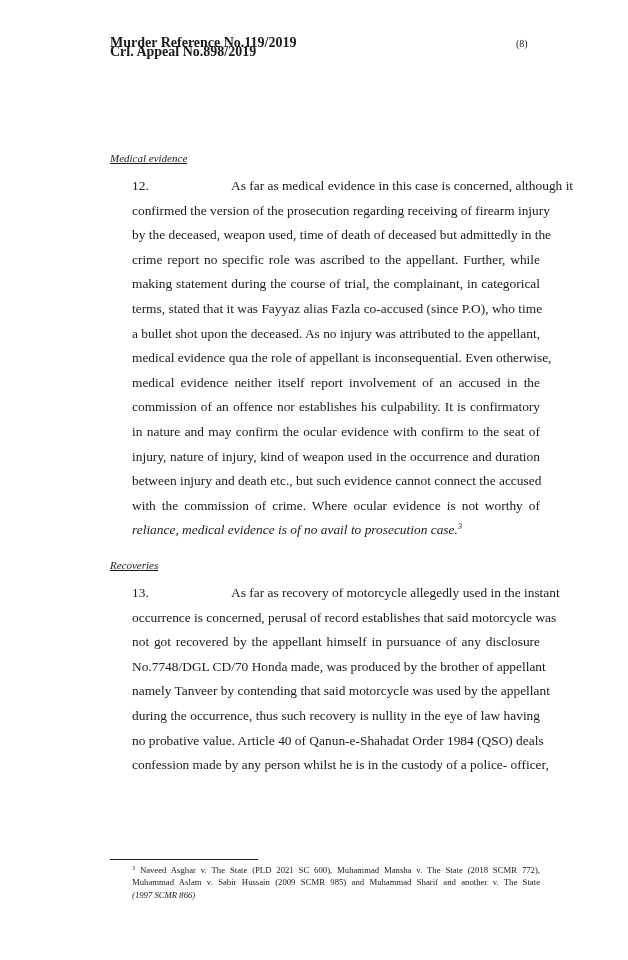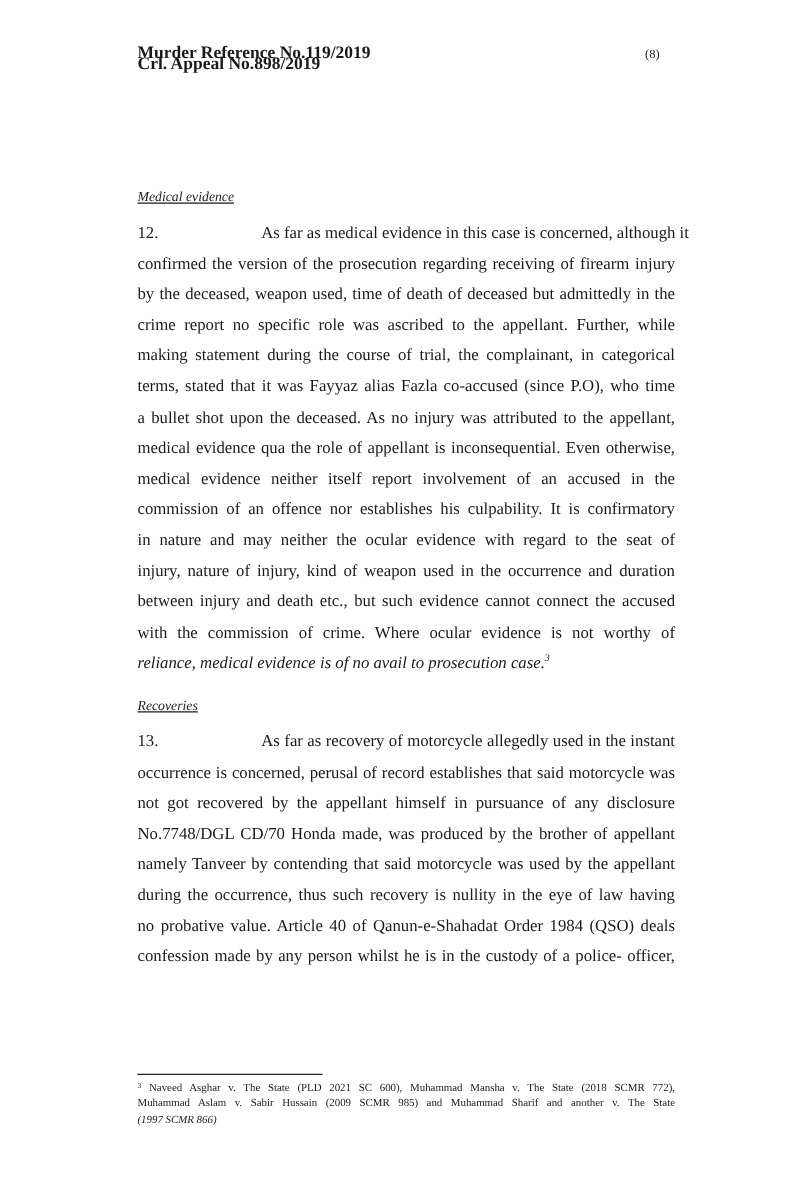--- a/index.html
+++ b/index.html
@@ -9,21 +9,21 @@
   }
   .header { position: absolute; left: 110px; top: 38px; font-size: 14px; font-weight: bold; line-height: 9px; }
   .page-num { position: absolute; left: 516px; top: 38px; font-size: 10px; }
   .body-text { position: absolute; left: 110px; width: 430px; font-size: 13.4px; line-height: 24.6px; text-align: justify; }
   .heading { position: absolute; left: 110px; font-size: 11px; font-style: italic; text-decoration: underline; line-height: 20px; }
   .para-num { display: inline-block; width: 99px; }
   sup { font-size: 8px; line-height: 0; vertical-align: 5px; }
   .rule { position: absolute; left: 110px; top: 859px; width: 148px; height: 1px; background: #222; }
   .footnote { position: absolute; left: 110px; top: 864px; width: 430px; font-size: 8.7px; line-height: 12.4px; text-align: justify; }
   .footnote sup { font-size: 6px; vertical-align: 3px; }
-  .line { display: block; text-align: justify; text-align-last: justify; white-space: nowrap; }
+  .line { display: block; text-align: justify; text-align-last: justify; white-space: nowrap; margin-left: 22px; }
   .line.last { text-align-last: left; font-style: italic; }
 </style>
 </head>
 <body>
 
 <div class="header">
   <div>Murder Reference No.119/2019</div>
   <div>Crl. Appeal No.898/2019</div>
 </div>
 <div class="page-num">(8)</div>
@@ -33,21 +33,21 @@
   <span class="line"><span class="para-num">12.</span><span>As far as medical evidence in this case is concerned, although it</span></span>
   <span class="line">confirmed the version of the prosecution regarding receiving of firearm injury</span>
   <span class="line">by the deceased, weapon used, time of death of deceased but admittedly in the</span>
   <span class="line">crime report no specific role was ascribed to the appellant. Further, while</span>
   <span class="line">making statement during the course of trial, the complainant, in categorical</span>
   <span class="line">terms, stated that it was Fayyaz alias Fazla co-accused (since P.O), who time</span>
   <span class="line">a bullet shot upon the deceased. As no injury was attributed to the appellant,</span>
   <span class="line">medical evidence qua the role of appellant is inconsequential. Even otherwise,</span>
   <span class="line">medical evidence neither itself report involvement of an accused in the</span>
   <span class="line">commission of an offence nor establishes his culpability. It is confirmatory</span>
-  <span class="line">in nature and may neither the ocular evidence with regard to the seat of</span>
+  <span class="line">in nature and may confirm the ocular evidence with confirm to the seat of</span>
   <span class="line">injury, nature of injury, kind of weapon used in the occurrence and duration</span>
   <span class="line">between injury and death etc., but such evidence cannot connect the accused</span>
   <span class="line">with the commission of crime.  Where ocular evidence is not worthy of</span>
   <span class="line last"><span>reliance, medical evidence is of no avail to prosecution case.</span><sup>3</sup></span>
 </div>
 
 <div class="heading" style="top:555px;">Recoveries</div>
 <div class="body-text para" style="top:581px;">
   <span class="line"><span class="para-num">13.</span><span>As far as recovery of motorcycle allegedly used in the instant</span></span>
   <span class="line">occurrence is concerned, perusal of record establishes that said motorcycle was</span>

